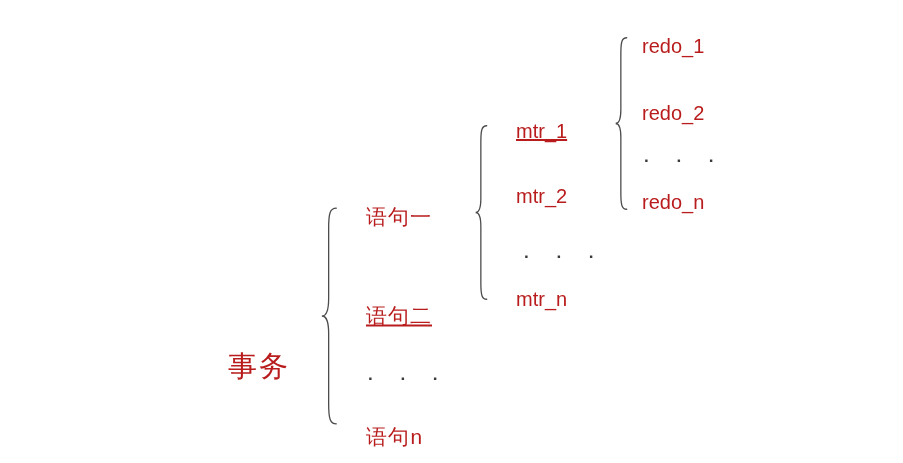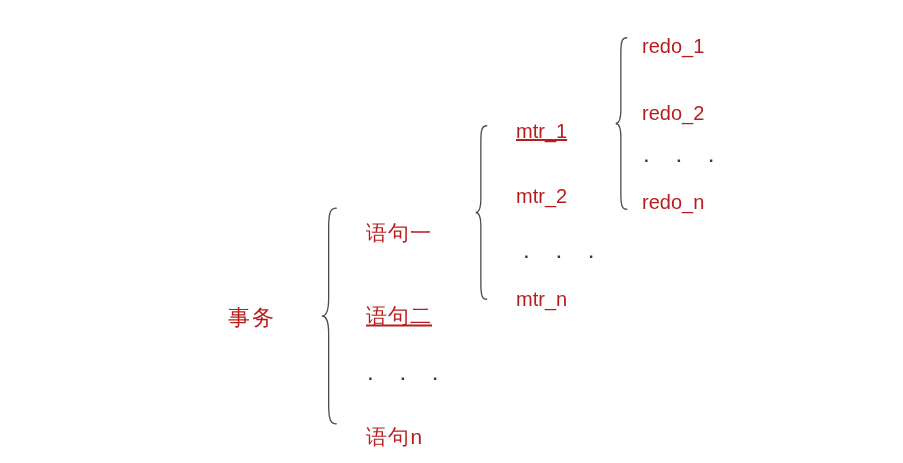--- a/index.html
+++ b/index.html
@@ -15,21 +15,21 @@
     font-family: "Liberation Sans", "DejaVu Sans", sans-serif;
     overflow: hidden;
   }
   .label {
     position: absolute;
     transform: translateY(-50%);
     color: #b91c1c;
     white-space: nowrap;
     line-height: 1;
   }
-  .lvl-root { font-size: 22px; letter-spacing: 2px; }
+  .lvl-root { font-size: 29px; letter-spacing: 2px; margin-top: 48px; }
   .lvl-cjk  { font-size: 21px; letter-spacing: 1px; }
   .lvl-lat  { font-size: 20px; }
   .dots {
     font-size: 17px;
     font-weight: 700;
     letter-spacing: 11px;
     color: #3a3a3a;
   }
   .brace {
     position: absolute;
@@ -53,21 +53,21 @@
 <div class="canvas">
 
   <span class="label lvl-root" style="left:228px; top:318px;">事务</span>
 
   <div class="brace" style="left:321px; top:206px; width:17px; height:220px;">
     <svg viewBox="0 0 20 100" preserveAspectRatio="none">
       <path d="M 18 1 C 11 1 9 3 9 10 L 9 42 C 9 47 7 50 1 50 C 7 50 9 53 9 58 L 9 90 C 9 97 11 99 18 99"></path>
     </svg>
   </div>
 
-  <span class="label lvl-cjk" style="left:366px; top:232px;">语句一</span>
+  <span class="label lvl-cjk" style="left:366px; top:216px;">语句一</span>
   <span class="label lvl-cjk" style="left:366px; top:315px;text-decoration:underline;">语句二</span>
   <span class="label dots" style="left:368px; top:378px;">· · ·</span>
   <span class="label lvl-cjk" style="left:366px; top:438px;font-family:Liberation Mono, monospace;">语句n</span>
 
   <div class="brace" style="left:475px; top:124px; width:13px; height:177px;">
     <svg viewBox="0 0 20 100" preserveAspectRatio="none">
       <path d="M 18 1 C 11 1 9 3 9 10 L 9 42 C 9 47 7 50 1 50 C 7 50 9 53 9 58 L 9 90 C 9 97 11 99 18 99"></path>
     </svg>
   </div>
 

